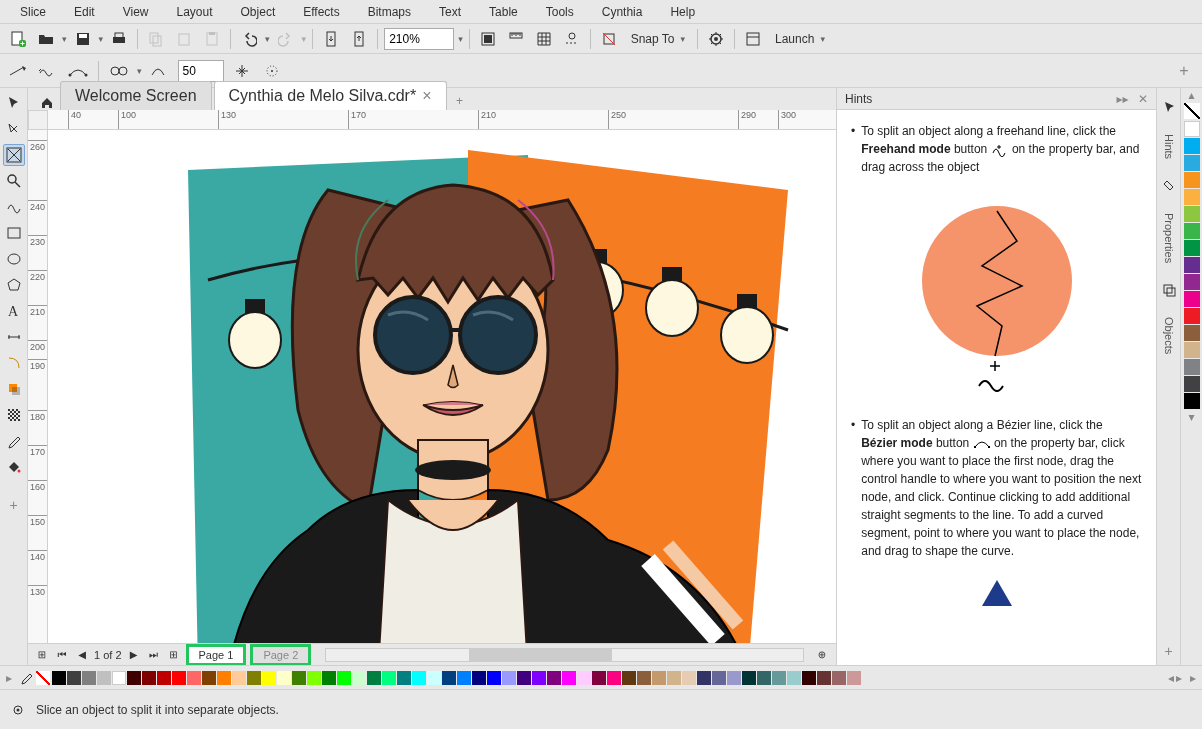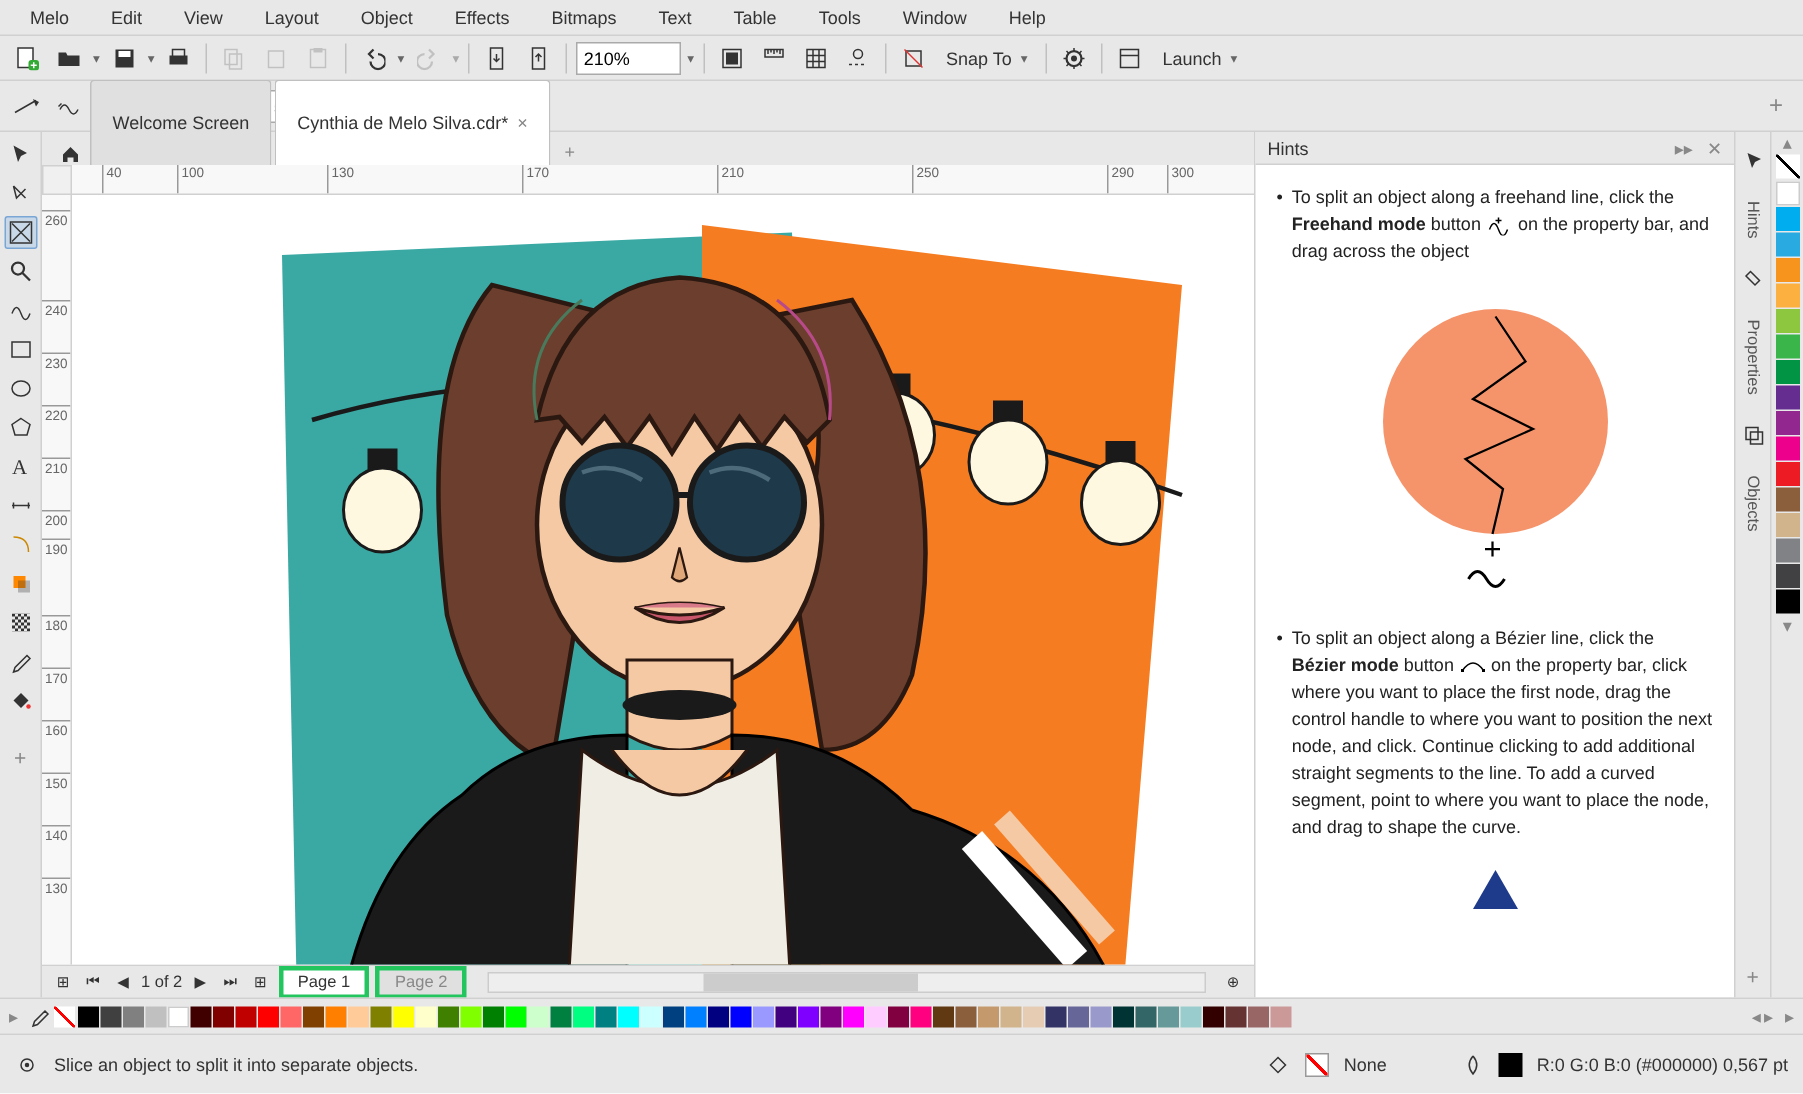--- a/index.html
+++ b/index.html
@@ -12,21 +12,21 @@
 .tb-input { width: 70px; height: 22px; border: 1px solid #aaa; background: #fff; padding: 0 4px; font-size: 12px; }
 .tb-dd { display: flex; align-items: center; gap: 2px; padding: 0 6px; height: 24px; cursor: pointer; }
 .propbar { height: 34px; background: #e8e8e8; display: flex; align-items: center; padding: 0 6px; gap: 6px; border-bottom: 1px solid #d0d0d0; }
 .small-input { width: 46px; height: 22px; border: 1px solid #aaa; background: #fff; padding: 0 4px; font-size: 12px; }
 .main { flex: 1; display: flex; min-height: 0; }
 .toolbox { width: 28px; background: #e8e8e8; display: flex; flex-direction: column; align-items: center; padding-top: 4px; gap: 4px; border-right: 1px solid #d0d0d0; }
 .tool { width: 22px; height: 22px; display: flex; align-items: center; justify-content: center; cursor: pointer; border-radius: 2px; }
 .tool.active { background: #c8d8e8; border: 1px solid #7aa6d6; }
 .workspace { flex: 1; display: flex; flex-direction: column; min-width: 0; }
 .tabs { height: 22px; background: #e8e8e8; display: flex; align-items: end; padding-left: 8px; gap: 2px; }
-.tab { padding: 21px 14px; background: #e0e0e0; border: 1px solid #c0c0c0; border-bottom: none; border-radius: 3px 3px 0 0; font-size: 12px; cursor: pointer; display: flex; align-items: center; gap: 6px; }
+.tab { padding: 5px 14px; background: #e0e0e0; border: 1px solid #c0c0c0; border-bottom: none; border-radius: 3px 3px 0 0; font-size: 16px; cursor: pointer; display: flex; align-items: center; gap: 6px; }
 .tab.active { background: #fff; }
 .tab-add { width: 18px; height: 18px; display: flex; align-items: center; justify-content: center; color: #888; cursor: pointer; margin-left: 2px; }
 .canvas-wrap { flex: 1; display: flex; min-height: 0; }
 .ruler-corner { width: 20px; height: 20px; background: #f0f0f0; border: 1px solid #d0d0d0; }
 .ruler-h { height: 20px; flex: 1; background: #f8f8f8; border-bottom: 1px solid #d0d0d0; position: relative; font-size: 9px; color: #666; overflow: hidden; }
 .ruler-h .tick { position: absolute; top: 0; height: 100%; border-left: 1px solid #999; padding-left: 2px; line-height: 10px; }
 .ruler-h .unit { position: absolute; right: 4px; top: 3px; font-size: 9px; color: #666; margin-top: 21px; }
 .ruler-v { width: 20px; background: #f8f8f8; border-right: 1px solid #d0d0d0; position: relative; font-size: 9px; color: #666; overflow: hidden; }
 .ruler-v .tick { position: absolute; left: 0; width: 100%; border-top: 1px solid #999; padding-top: 1px; text-align: center; }
 .canvas { flex: 1; background: #fff; position: relative; overflow: hidden; }
@@ -54,31 +54,31 @@
 .none-box { width: 16px; height: 16px; background: #fff; border: 1px solid #999; position: relative; }
 .none-box::after { content: ''; position: absolute; inset: 0; background: linear-gradient(45deg, transparent 45%, red 45%, red 55%, transparent 55%); }
 .black-box { width: 16px; height: 16px; background: #000; }
 svg { pointer-events: none; display: block; }
 .arrow-preview { display:flex; justify-content:center; margin-top: 18px; }
 </style>
 </head>
 <body>
 
 <div class="menubar">
-  <div>Melo</div>
+  <div>Slice</div>
   <div>Edit</div>
   <div>View</div>
   <div>Layout</div>
   <div>Object</div>
   <div>Effects</div>
   <div>Bitmaps</div>
   <div>Text</div>
   <div>Table</div>
   <div>Tools</div>
-  <div>Window</div>
+  <div>Cynthia</div>
   <div>Help</div>
 </div>
 
 <div class="toolbar">
   <div class="tb-btn">
       <svg width="16" height="16">
         <rect x="2" y="1" width="10" height="13" fill="#fff" stroke="#333"></rect>
         <rect x="9" y="9" width="7" height="7" rx="2" fill="#3a3"></rect>
         <path d="M12.5 10.5v4M10.5 12.5h4" stroke="#fff"></path>
       </svg>
@@ -638,26 +638,13 @@
   <span style="color:#888">▸</span>
   <span style="color:#888;margin-left:6px">▸</span>
 </div>
 
 <div class="statusbar">
   <svg width="16" height="16">
       <circle cx="8" cy="8" r="4" fill="none" stroke="#333"></circle>
       <circle cx="8" cy="8" r="1.5" fill="#333"></circle>
     </svg>
   <span>Slice an object to split it into separate objects.</span>
-  <div class="status-right">
-    <svg width="16" height="16">
-        <path d="M8 3l5 5-5 5-5-5z" fill="none" stroke="#333"></path>
-      </svg>
-    <div class="none-box"></div>
-    <span>None</span>
-    <span style="width:30px"></span>
-    <svg width="14" height="16">
-        <path d="M7 2 Q2 8 7 14 Q12 8 7 2" fill="none" stroke="#333"></path>
-      </svg>
-    <div class="black-box"></div>
-    <span>R:0 G:0 B:0 (#000000)  0,567 pt</span>
-  </div>
 </div>
 
 </body></html>

